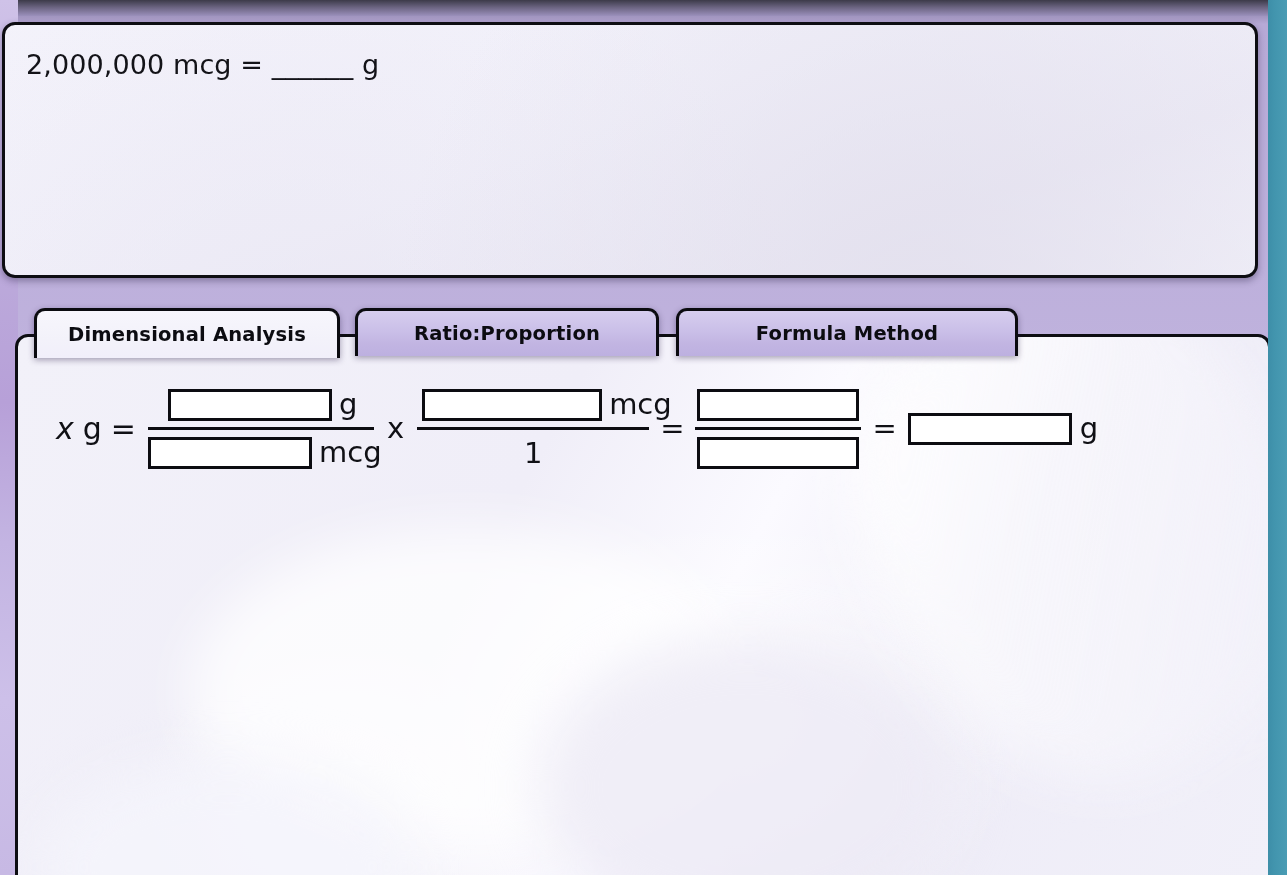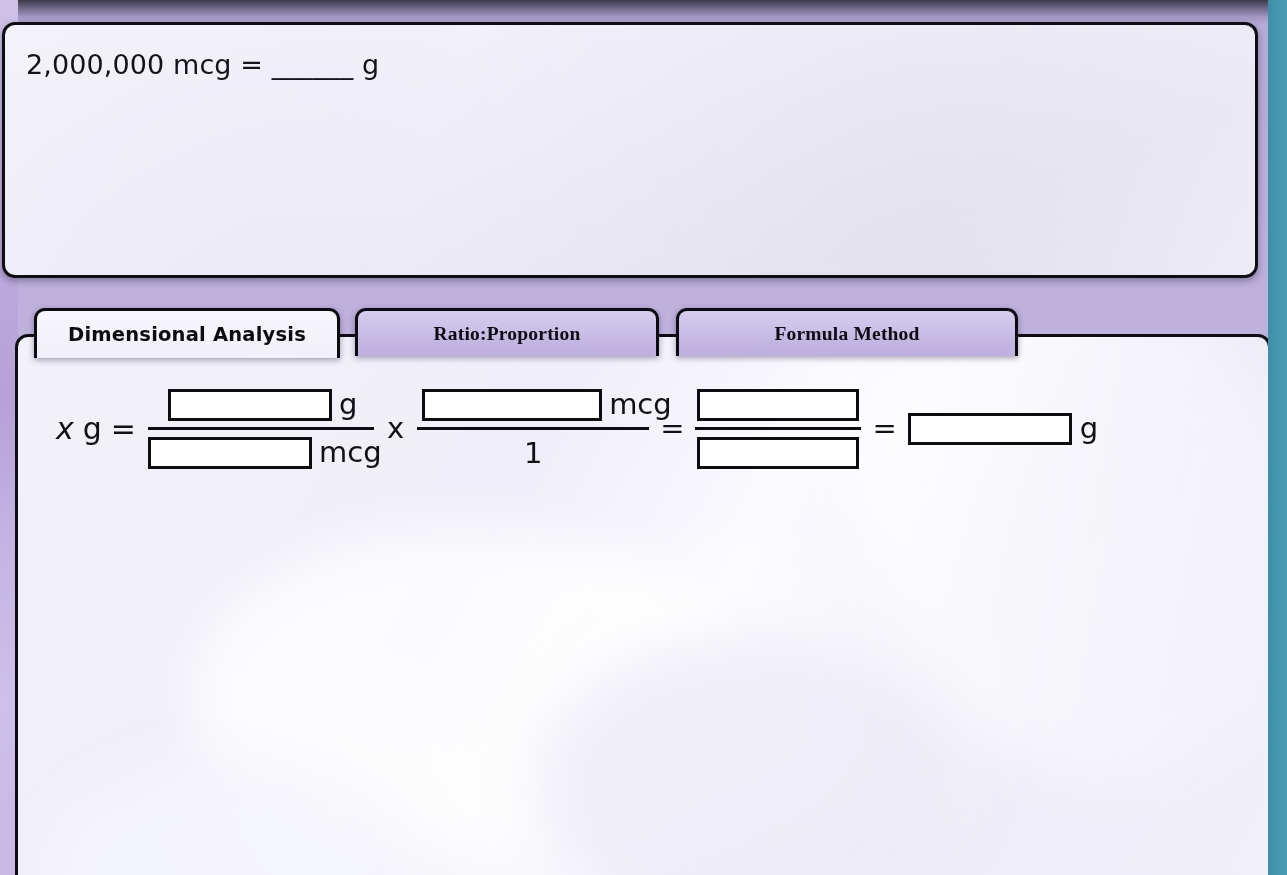--- a/index.html
+++ b/index.html
@@ -106,21 +106,20 @@
     box-shadow: 0 2px 6px rgba(40,28,70,.4);
   }
   .tab.active {
     background: linear-gradient(180deg, #f7f6fc 0%, #f3f2fa 60%, #f1effa 100%);
     z-index: 3;
     height: 50px;
   }
   .tab.inactive {
     background: linear-gradient(180deg, #d6cdee 0%, #cabfe8 45%, #c2b5e2 72%, #bdb0e0 100%);
     z-index: 2;
-    font-family: Liberation Serif, serif;
   }
   #tab-0 { left: 34px;  width: 306px; }
   #tab-1 { left: 355px; width: 304px; }
   #tab-2 { left: 676px; width: 342px; }
 
   
   #work-panel {
     position: absolute;
     left: 15px;
     top: 334px;

